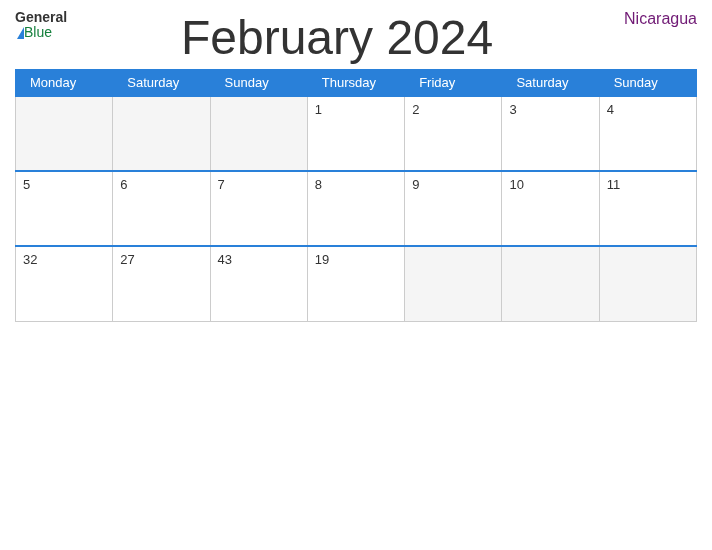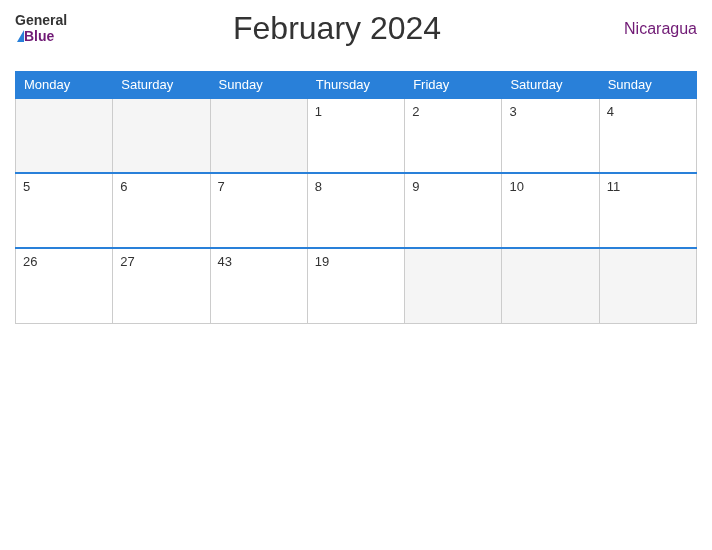--- a/index.html
+++ b/index.html
@@ -11,77 +11,76 @@
       overflow: hidden;
     }
     .calendar-container {
       width: 712px;
       height: 550px;
       background: #fff;
       padding: 10px 15px 10px 15px;
     }
     .header {
       display: flex;
-      align-items: center;
       justify-content: space-between;
-      margin-bottom: 24px;
+      margin-bottom: 4px;
     }
     .logo {
       display: flex;
       flex-direction: column;
       align-items: flex-start;
       line-height: 1.1;
     }
     .logo-general {
       font-size: 14px;
       font-weight: bold;
       color: #333;
     }
     .logo-blue {
       font-size: 14px;
-      font-weight: bold;
-      color: #701a75;
+      font-weight: normal;
+      color: #15803d;
     }
     .logo-triangle {
       display: inline-block;
       width: 0;
       height: 0;
       border-left: 7px solid transparent;
       border-right: 0px solid transparent;
       border-bottom: 12px solid #2980d9;
       margin-left: 2px;
       vertical-align: middle;
     }
     .logo-row {
       display: flex;
       align-items: center;
     }
     .month-title {
-      font-size: 32px;
+      font-size: 48px;
       font-weight: normal;
       color: #333;
       text-align: center;
       flex: 1;
     }
     .country {
       font-size: 16px;
       color: #701a75;
       text-align: right;
       min-width: 90px;
     }
     .calendar-table {
       width: 100%;
       border-collapse: collapse;
     }
     .calendar-table thead tr th {
       background: #2980d9;
       color: #fff;
       font-size: 13px;
       font-weight: normal;
-      padding: 5px 8px;
+      padding: 5px 14px;
       text-align: left;
       border: 1px solid #2980d9;
     }
     .calendar-table tbody tr {
       height: 75px;
     }
     .calendar-table tbody tr td {
       border: 1px solid #ccc;
       vertical-align: top;
       padding: 5px 7px;
@@ -152,21 +151,21 @@
         <tr class="row-top-border">
           <td><span class="day-number">5</span></td>
           <td><span class="day-number">6</span></td>
           <td><span class="day-number">7</span></td>
           <td><span class="day-number">8</span></td>
           <td><span class="day-number">9</span></td>
           <td><span class="day-number">10</span></td>
           <td><span class="day-number">11</span></td>
         </tr>
         <tr class="row-top-border">
-          <td><span class="day-number">26</span></td>
+          <td><span class="day-number">32</span></td>
           <td><span class="day-number">27</span></td>
           <td><span class="day-number">43</span></td>
           <td><span class="day-number">19</span></td>
           <td class="empty"></td>
           <td class="empty"></td>
           <td class="empty"></td>
         </tr>
       </tbody>
   </table>
 </div>

